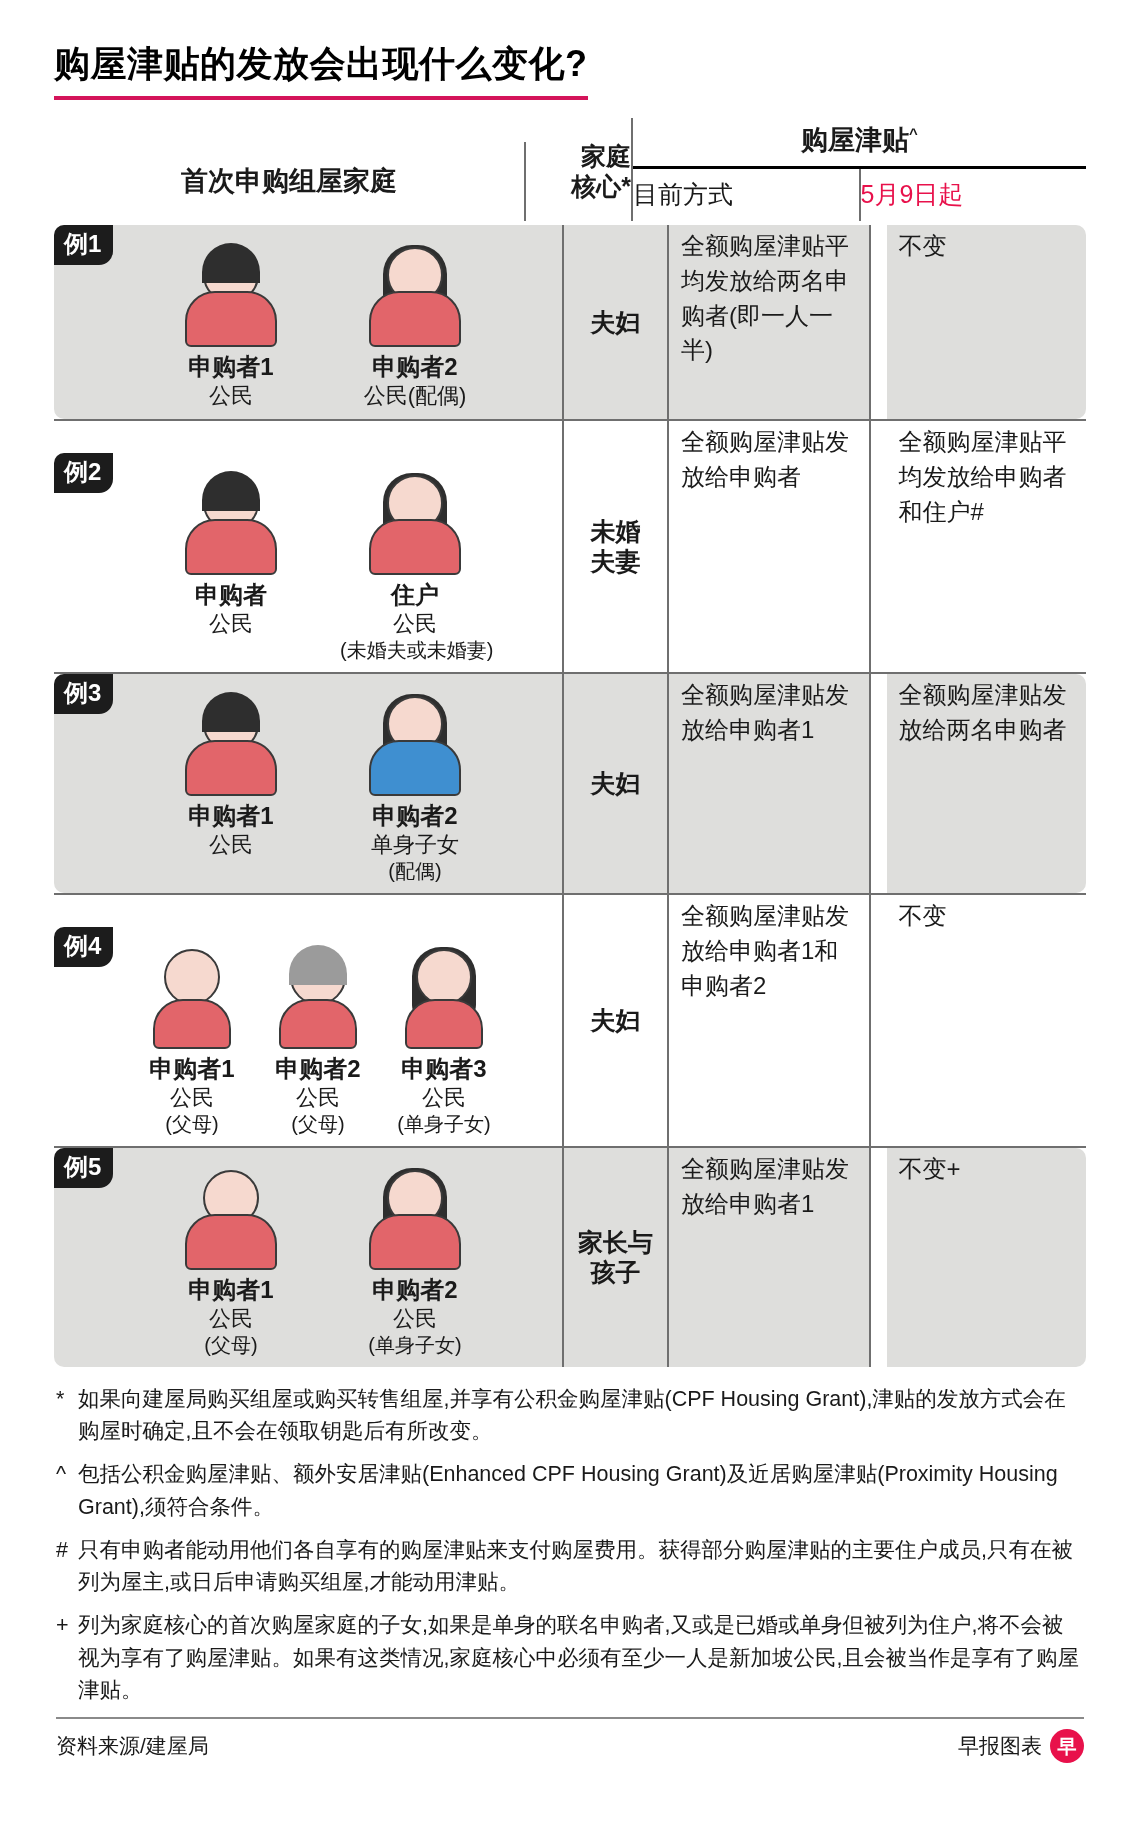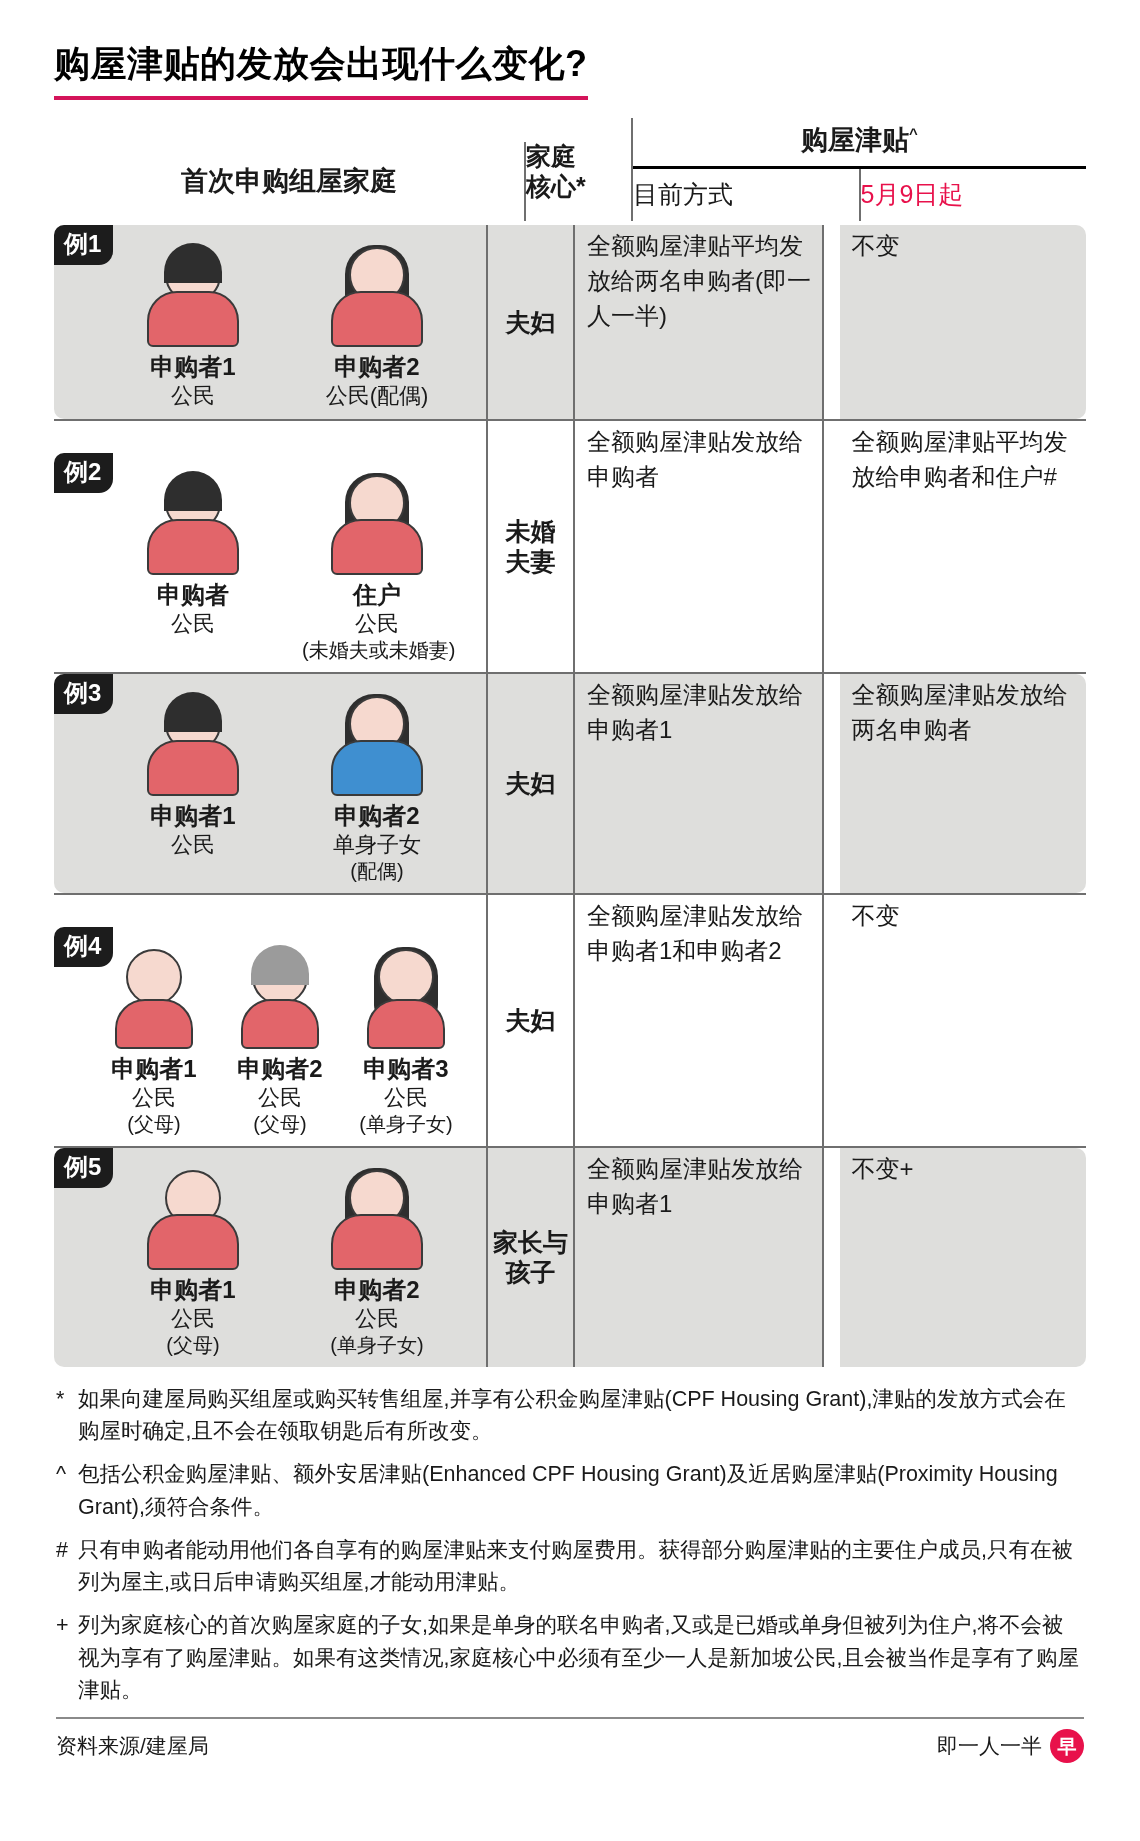--- a/index.html
+++ b/index.html
@@ -35,21 +35,21 @@
   }
   .th-family{
     width:470px;
     text-align:center;
     font-size:27px;
     font-weight:bold;
     padding-bottom:22px;
   }
   .th-core{
     width:105px;
-    text-align:left;
+    text-align:right;
     font-size:25px;
     font-weight:bold;
     line-height:1.18;
     padding-bottom:20px;
     border-left:2px solid #6f6f6f;
   }
   .th-grant{
     flex:1;
     border-left:2px solid #6f6f6f;
   }
@@ -79,21 +79,21 @@
     align-items:stretch;
     position:relative;
     min-height:186px;
   }
   .row.shaded .people-cell{background:#dededc;}
   .row.shaded .core-cell,
   .row.shaded .txt-now,
   .row.shaded .txt-new{background:#dededc;}
   .row + .row{border-top:2px solid #6f6f6f;}
   .people-cell{
-    width:432px;
+    width:508px;
     position:relative;
     border-radius:10px 0 0 10px;
     padding:14px 0 10px 0;
     box-sizing:border-box;
   }
   .row:not(.shaded) .people-cell{background:#ffffff;margin-top:32px;}
   .case-tag{
     position:absolute;
     top:0;left:0;
     background:#1c1c1c;
@@ -168,21 +168,21 @@
     font-size:22px;
     line-height:1.2;
   }
   .p-note{
     font-size:20px;
     line-height:1.2;
     margin-top:1px;
   }
   .p-note.wide{white-space:nowrap;font-size:20px;}
   .core-cell{
-    width:87px;
+    width:105px;
     border-left:2px solid #6f6f6f;
     display:flex;
     align-items:center;
     justify-content:center;
     text-align:center;
     font-size:25px;
     font-weight:bold;
     line-height:1.2;
     box-sizing:border-box;
   }
@@ -460,18 +460,18 @@
     </div>
     <div class="note">
       <div class="note-mark">+</div>
       <div class="note-text">列为家庭核心的首次购屋家庭的子女,如果是单身的联名申购者,又或是已婚或单身但被列为住户,将不会被视为享有了购屋津贴。如果有这类情况,家庭核心中必须有至少一人是新加坡公民,且会被当作是享有了购屋津贴。</div>
     </div>
   </div>
 
   <div class="footer">
     <div>资料来源/建屋局</div>
     <div class="brand">
-      <span>即一人一半</span>
+      <span>早报图表</span>
       <span class="brand-circle">早</span>
     </div>
   </div>
 
 </div>
 
 </body></html>

